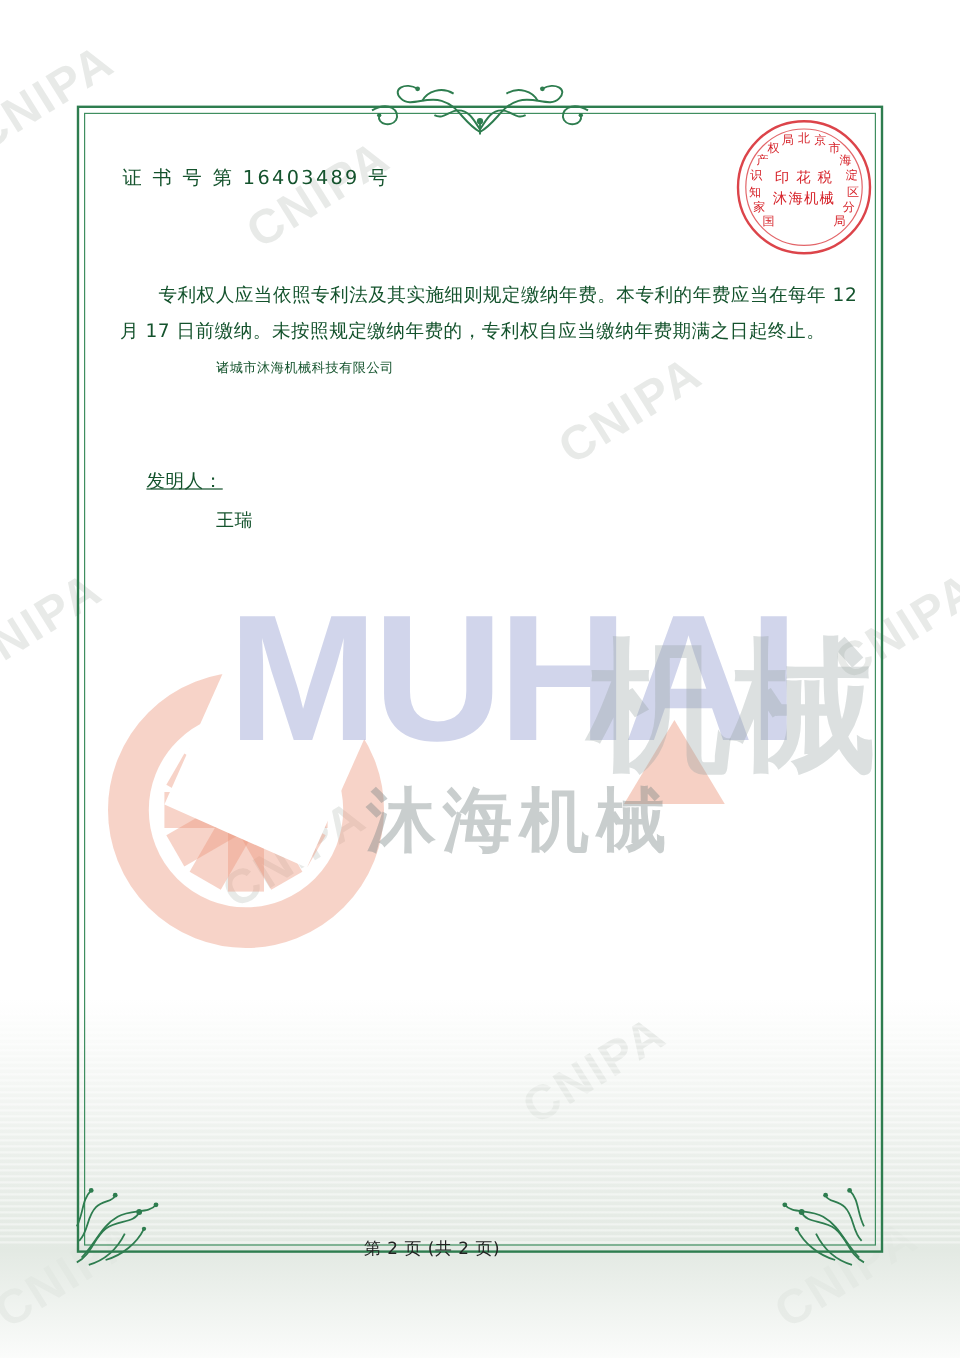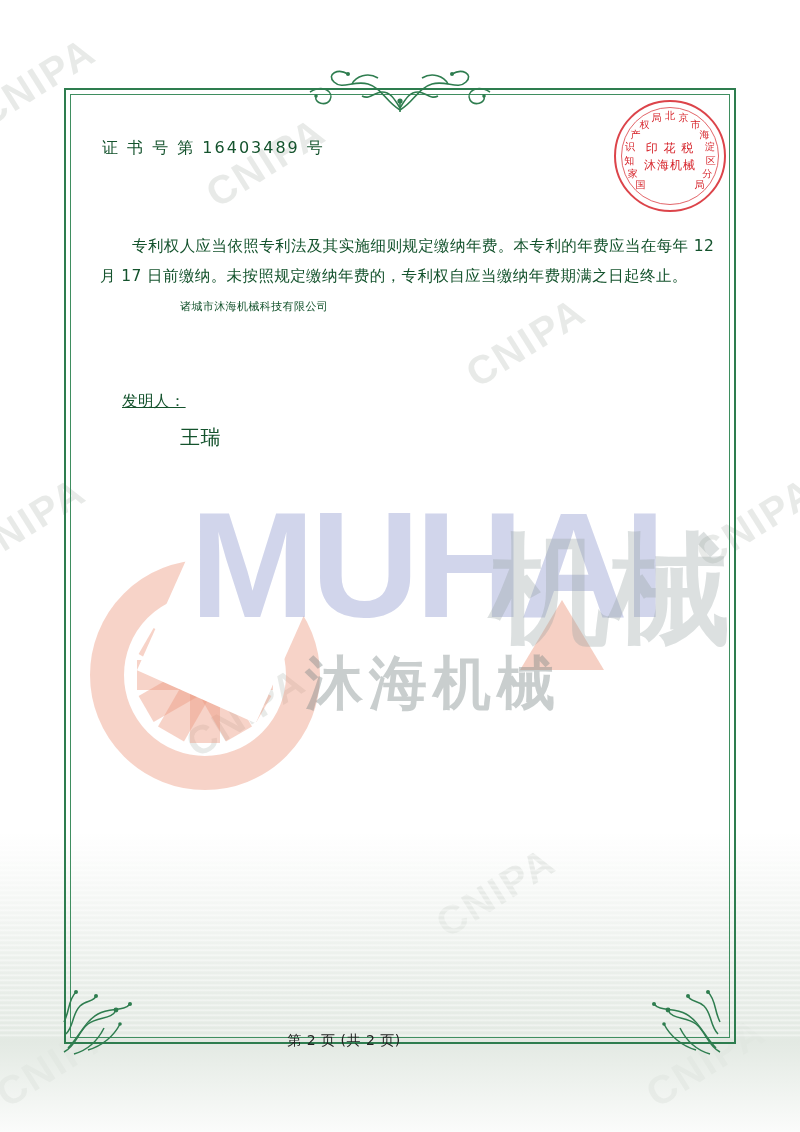--- a/index.html
+++ b/index.html
@@ -211,21 +211,21 @@
   .applicant-value {
     margin-top: 8px;
     margin-left: 80px;
     font-size: 11px;
     letter-spacing: 0.4px;
   }
   .inventor-label { margin-top: 72px; text-indent: 22px; text-decoration: underline; }
   .inventor-value {
     margin-top: 8px;
     margin-left: 80px;
-    font-size: 20px;
+    font-size: 15px;
     letter-spacing: 0.4px;
   }
 
   
   .seal {
     position: absolute;
     left: 614px;
     top: 100px;
     width: 112px;
     height: 112px;
@@ -272,21 +272,21 @@
     font-family: "DejaVu Sans", sans-serif;
     font-size: 12px;
     line-height: 17px;
     color: #d6232a;
     letter-spacing: 1px;
   }
 
   
   .footer {
     position: absolute;
-    left: 0;
+    left: 16px;
     top: 1032px;
     width: 688px;
     text-align: center;
     font-family: "DejaVu Sans", sans-serif;
     font-size: 14px;
     color: #222;
     letter-spacing: 0.5px;
   }
 </style>
 </head>

